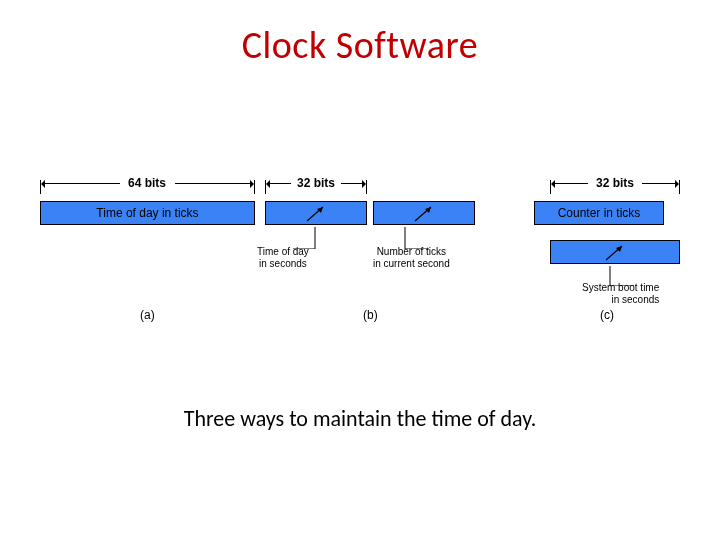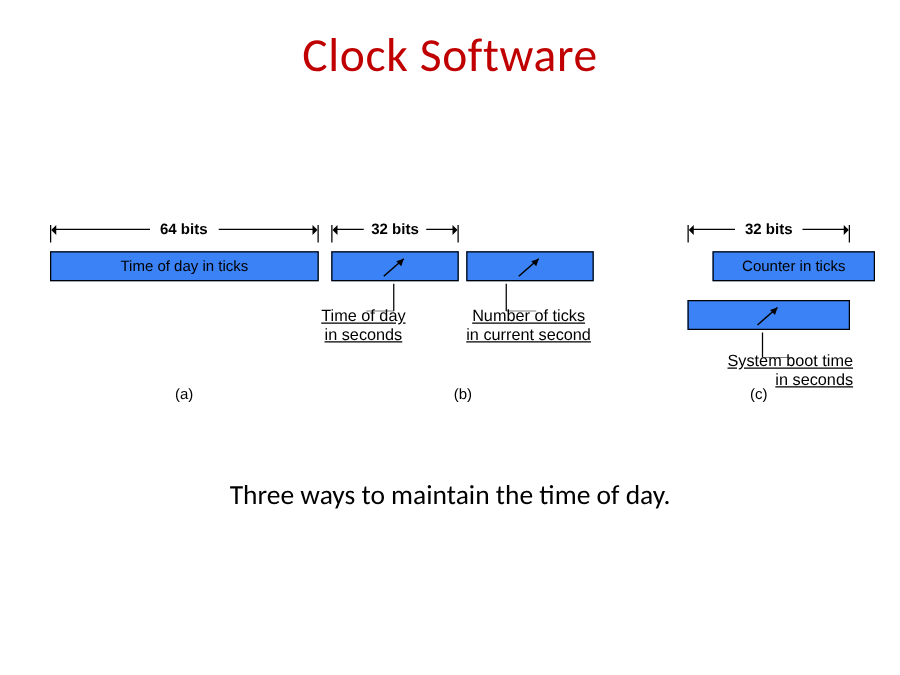--- a/index.html
+++ b/index.html
@@ -18,23 +18,23 @@
   .wbar .arrL, .wbar .arrR { position: absolute; top: 3px; height: 1px; background: #000; }
   .wbar .arrL::after, .wbar .arrR::after { content: ""; position: absolute; top: -3px; border: 4px solid transparent; }
   .wbar .arrL::after { left: -1px; border-right-color: #000; border-left-width: 0; }
   .wbar .arrR::after { right: -1px; border-left-color: #000; border-right-width: 0; }
   .wbar .lbl { position: absolute; top: -4px; font-size: 12px; white-space: nowrap; }
   .box { border: 1.5px solid #000; height: 24px; font-size: 12px; display: flex; align-items: center; justify-content: center; margin-top: 3px; position: relative; background: #3b82f6; }
   .stack { display: flex; gap: 6px; margin-top: 3px; }
   .stack .box { flex: 1; margin-top: 0; }
   .subarrow { position: relative; height: 36px; }
   .subarrow svg { position: absolute; }
-  .sublabel { position: absolute; font-size: 13px; line-height: 1.15; text-align: center; white-space: nowrap; text-decoration: underline; }
+  .sublabel { position: absolute; font-size: 10px; line-height: 1.15; text-align: center; white-space: nowrap; }
   .figletter { position: absolute; font-size: 12px; }
-  .caption { position: absolute; width: 100%; top: 382px; text-align: center; font-size: 22px; color: #000; }
+  .caption { position: absolute; width: 100%; top: 405px; text-align: center; font-size: 22px; color: #000; }
   .footer { position: absolute; width: 100%; bottom: 26px; text-align: center; font-size: 10.5px; color: #000; }
 </style>
 </head>
 <body>
 
 <div class="slide">
 
   <h1 class="title">Clock Software</h1>
 
   <div class="fig">
@@ -91,21 +91,21 @@
     <div class="figletter" style="left:323px; top:128px;">(b)</div>
 
     <div class="col col-c">
       <div class="wbar" style="width:130px; margin-left:60px;">
         <span class="tick tickL"></span>
         <span class="arrL" style="left:2px; width:36px;"></span>
         <span class="lbl" style="left:46px;">32 bits</span>
         <span class="arrR" style="right:2px; width:36px;"></span>
         <span class="tick tickR"></span>
       </div>
-      <div class="box" style="width:130px; margin-left:80px;">
+      <div class="box" style="width:130px; margin-left:44px;">
         <span>Counter in ticks</span>
       </div>
       <div style="height:12px;"></div>
       <div class="box" style="width:130px; margin-left:60px;">
         <svg width="30" height="20" style="overflow:visible">
             <line x1="6" y1="18" x2="22" y2="4" stroke="#000" stroke-width="1.2"></line>
             <polygon points="22,4 16,6 20,10" fill="#000"></polygon>
           </svg>
       </div>
       <div class="subarrow">

